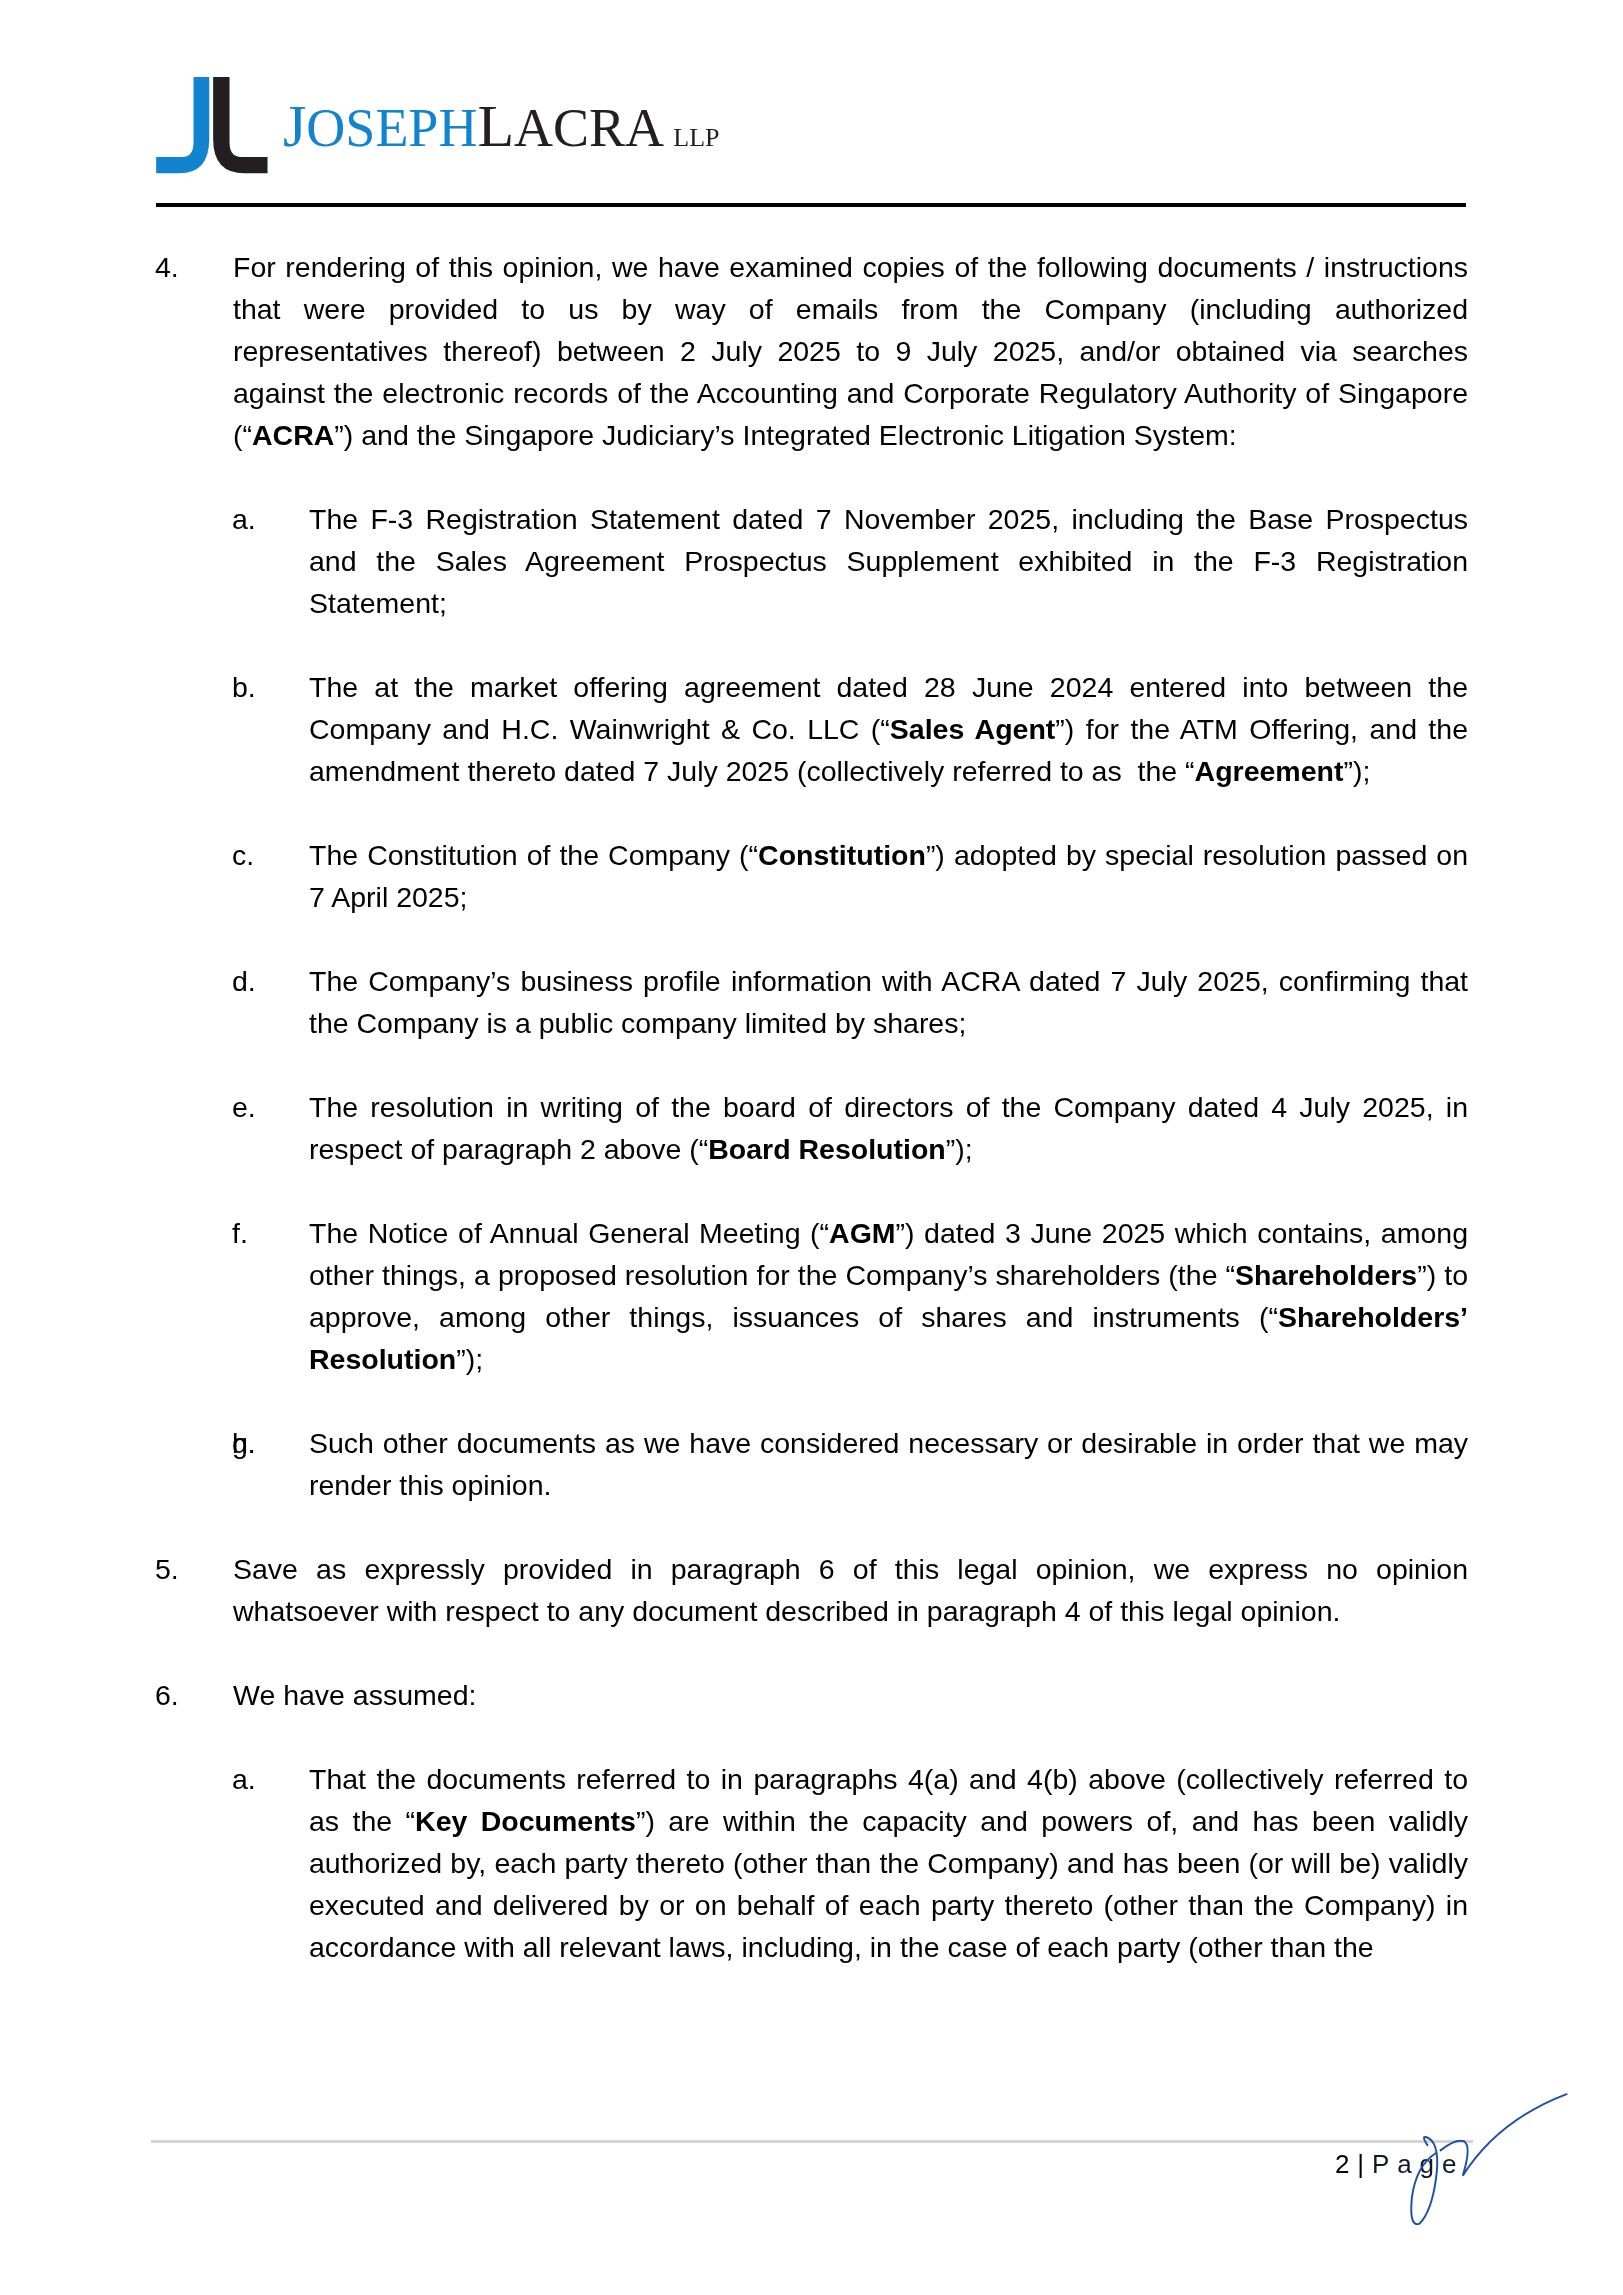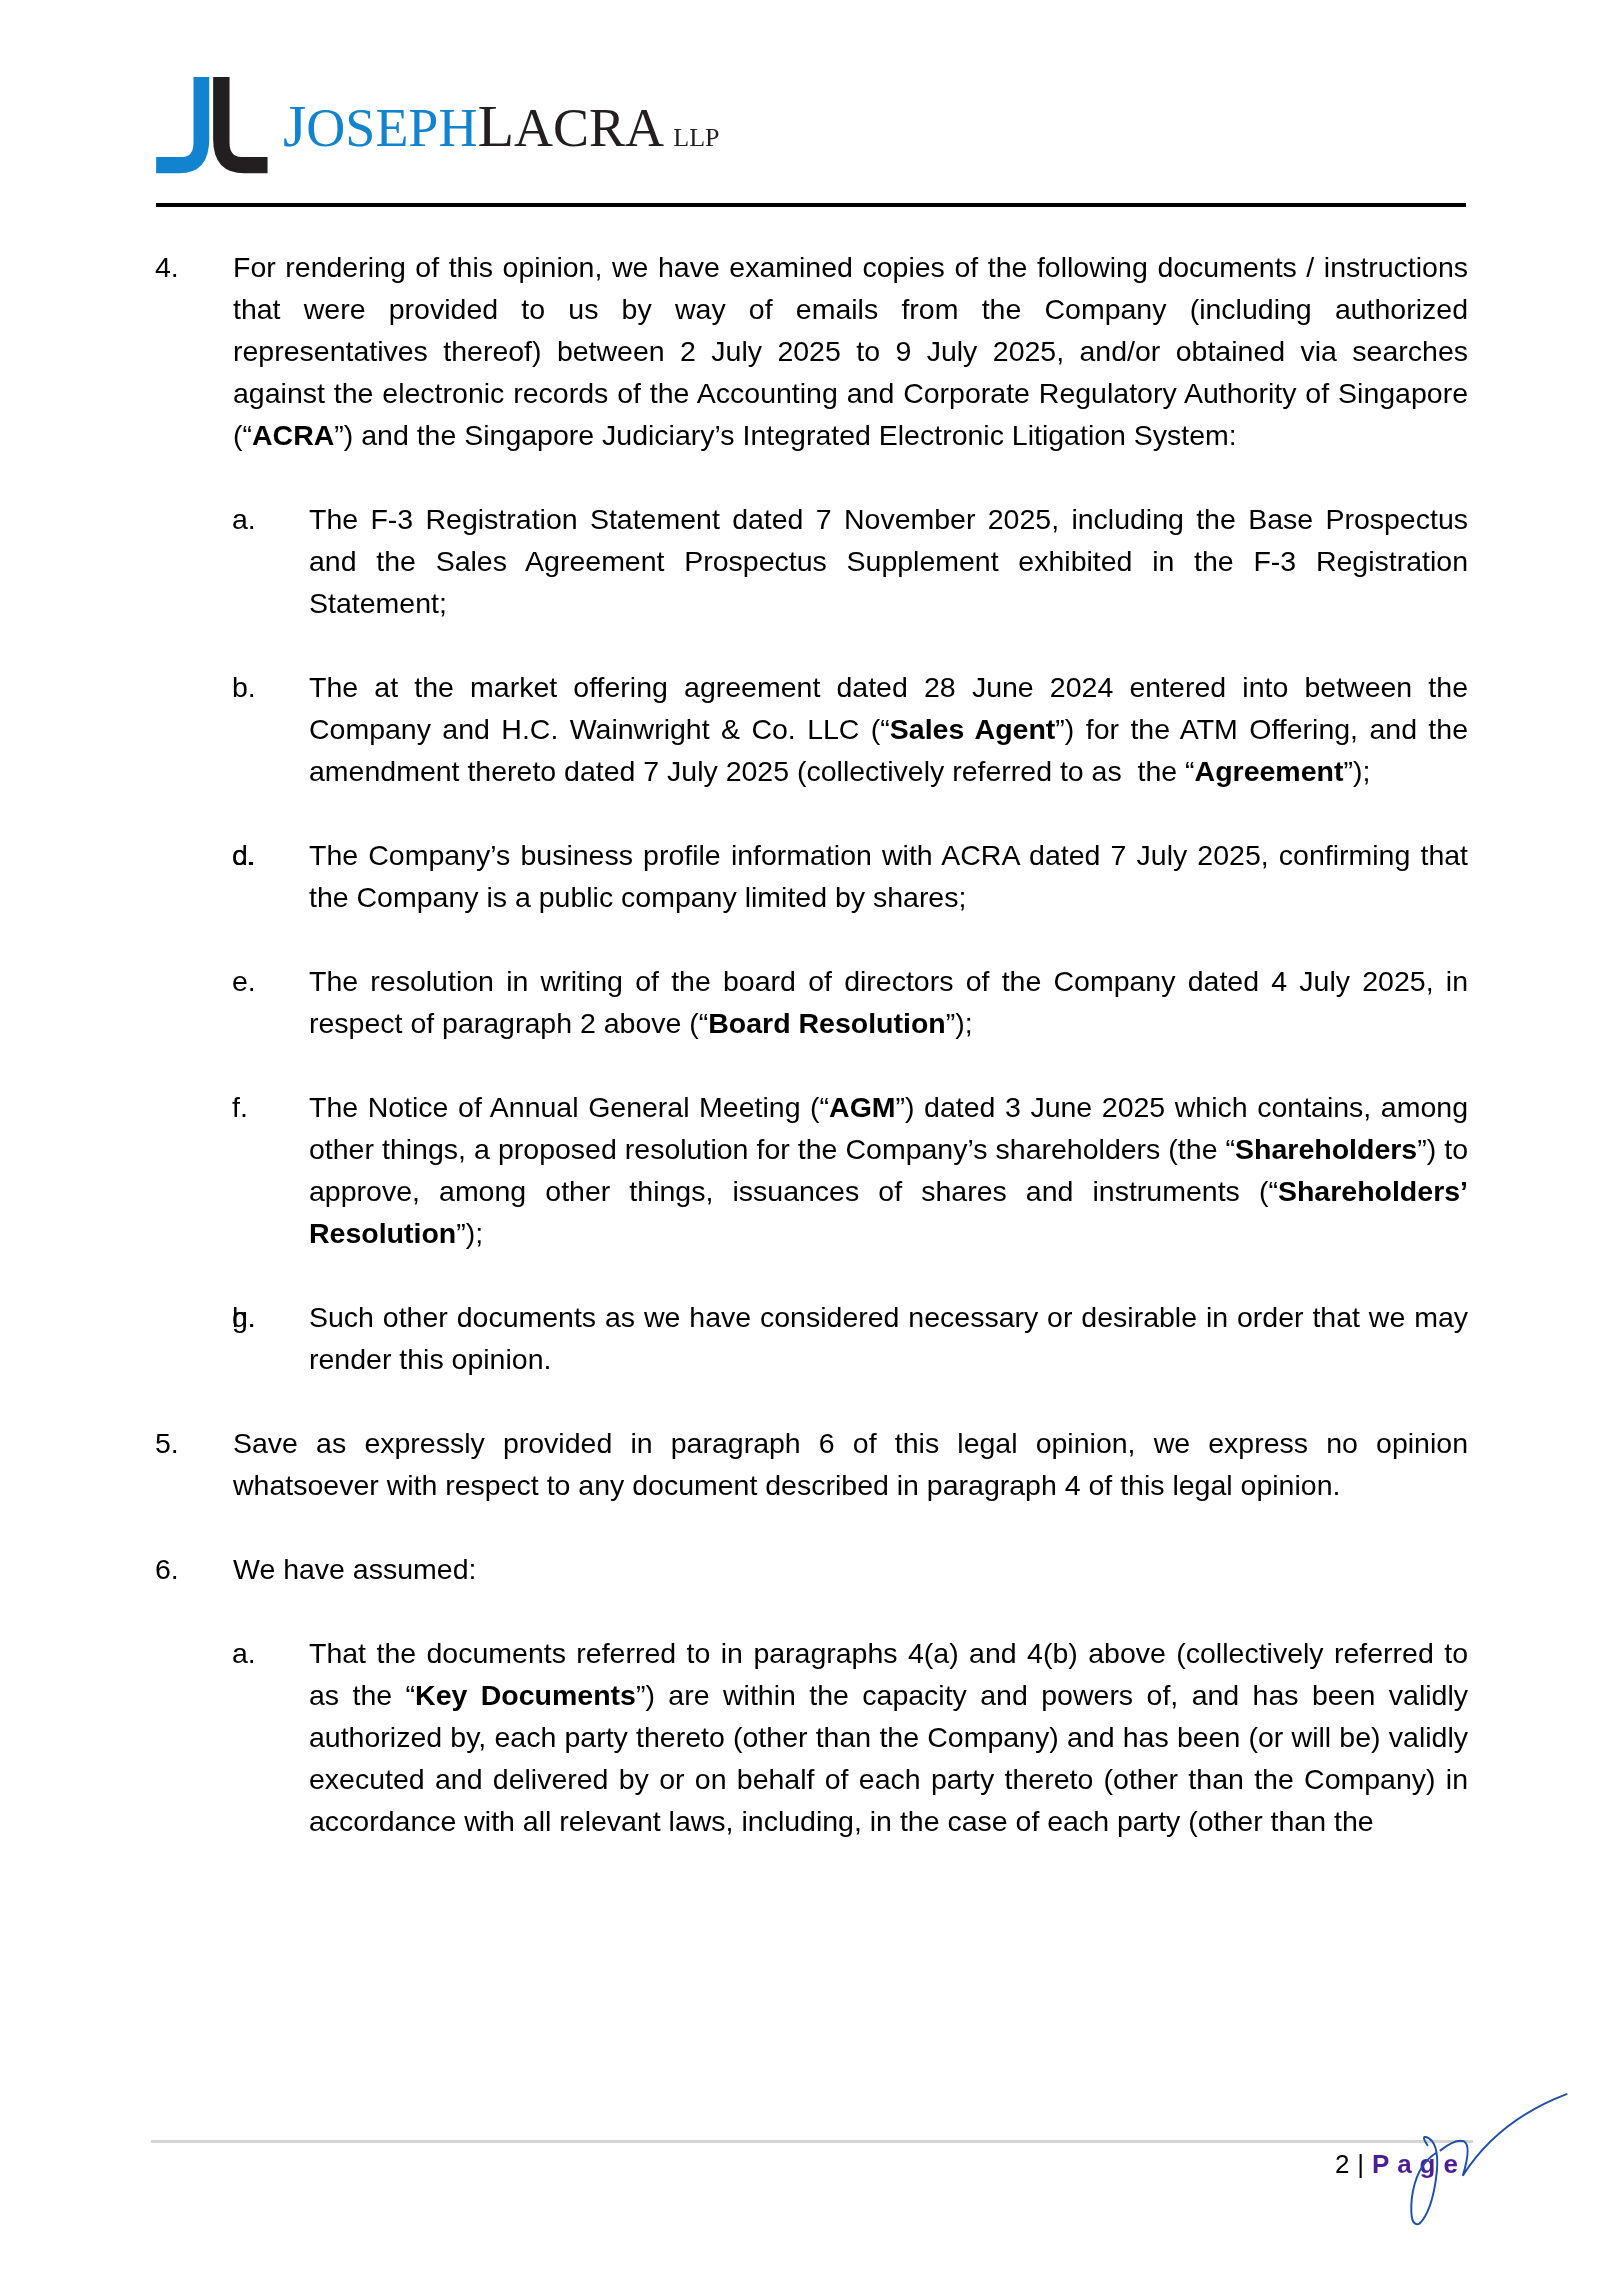--- a/index.html
+++ b/index.html
@@ -20,21 +20,21 @@
   .para { position: relative; padding-left: 78px; text-align: justify; margin: 0 0 42px 0; }
   .para .num { position: absolute; left: 0; top: 0; }
   .sub { position: relative; padding-left: 154px; text-align: justify; margin: 0 0 42px 0; }
   .sub .num { position: absolute; left: 77px; top: 0; }
   .para .text, .sub .text { display: block; }
   b { font-weight: bold; }
 
   .footer-rule { position: absolute; left: 151px; top: 2140px; width: 1322px; height: 2.6px; background: #d4d4d4; }
   .page-no { position: absolute; left: 1335px; top: 2148px; font-size: 26px; line-height: 33px; white-space: nowrap; }
   .page-no .sep { margin: 0 7.9px; }
-  .page-no .word { color: #4c1d95; letter-spacing: 7.9px; font-weight: bold; }
+  .page-no .word { color: #0f172a; letter-spacing: 7.9px; }
   .signature { position: absolute; left: 1400px; top: 2081px; width: 196px; height: 157px; }
 </style>
 </head>
 <body>
 
 <div class="logo-mark">
   <svg width="113" height="97" viewBox="0 0 172 148">
     <path d="M57 0 H81 V95 Q81 147 35 147 H0 V122 H40 Q57 122 57 100 Z" fill="#1183cf"></path>
     <path d="M87 0 H112 V100 Q112 122 130 122 H170 V147 H135 Q87 147 87 95 Z" fill="#231f20"></path>
   </svg>
@@ -54,20 +54,21 @@
     <div class="sub">
       <span class="num">a.</span>
       <span class="text"><span>The F-3 Registration Statement dated 7 November 2025, including the Base Prospectus and the Sales Agreement Prospectus Supplement exhibited in the F-3 Registration Statement;</span></span>
     </div>
     <div class="sub">
       <span class="num">b.</span>
       <span class="text"><span>The at the market offering agreement dated 28 June 2024 entered into between the Company and H.C. Wainwright &amp; Co. LLC (“</span><b>Sales Agent</b><span>”) for the ATM Offering, and the amendment thereto dated 7 July 2025 (collectively referred to as&nbsp; the “</span><b>Agreement</b><span>”);</span></span>
     </div>
     <div class="sub">
       <span class="num">c.</span>
+      <span class="text"><span>The Constitution of the Company (“</span><b>Constitution</b><span>”) adopted by special resolution passed on 7 April 2025;</span></span>
     </div>
     <div class="sub">
       <span class="num">d.</span>
       <span class="text"><span>The Company’s business profile information with ACRA dated 7 July 2025, confirming that the Company is a public company limited by shares;</span></span>
     </div>
     <div class="sub">
       <span class="num">e.</span>
       <span class="text"><span>The resolution in writing of the board of directors of the Company dated 4 July 2025, in respect of paragraph 2 above (“</span><b>Board Resolution</b><span>”);</span></span>
     </div>
     <div class="sub">

